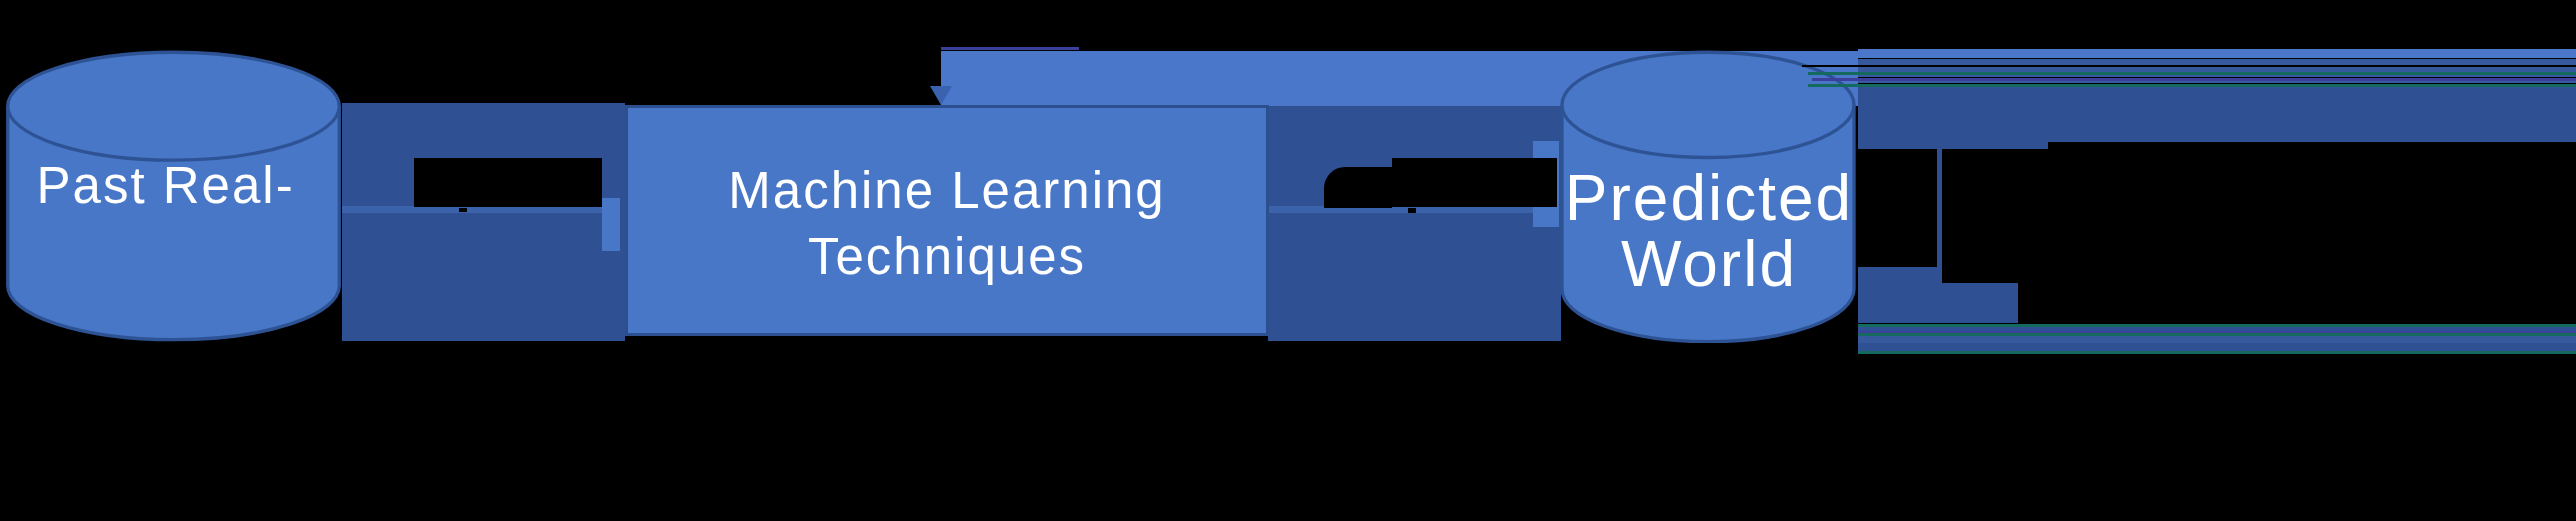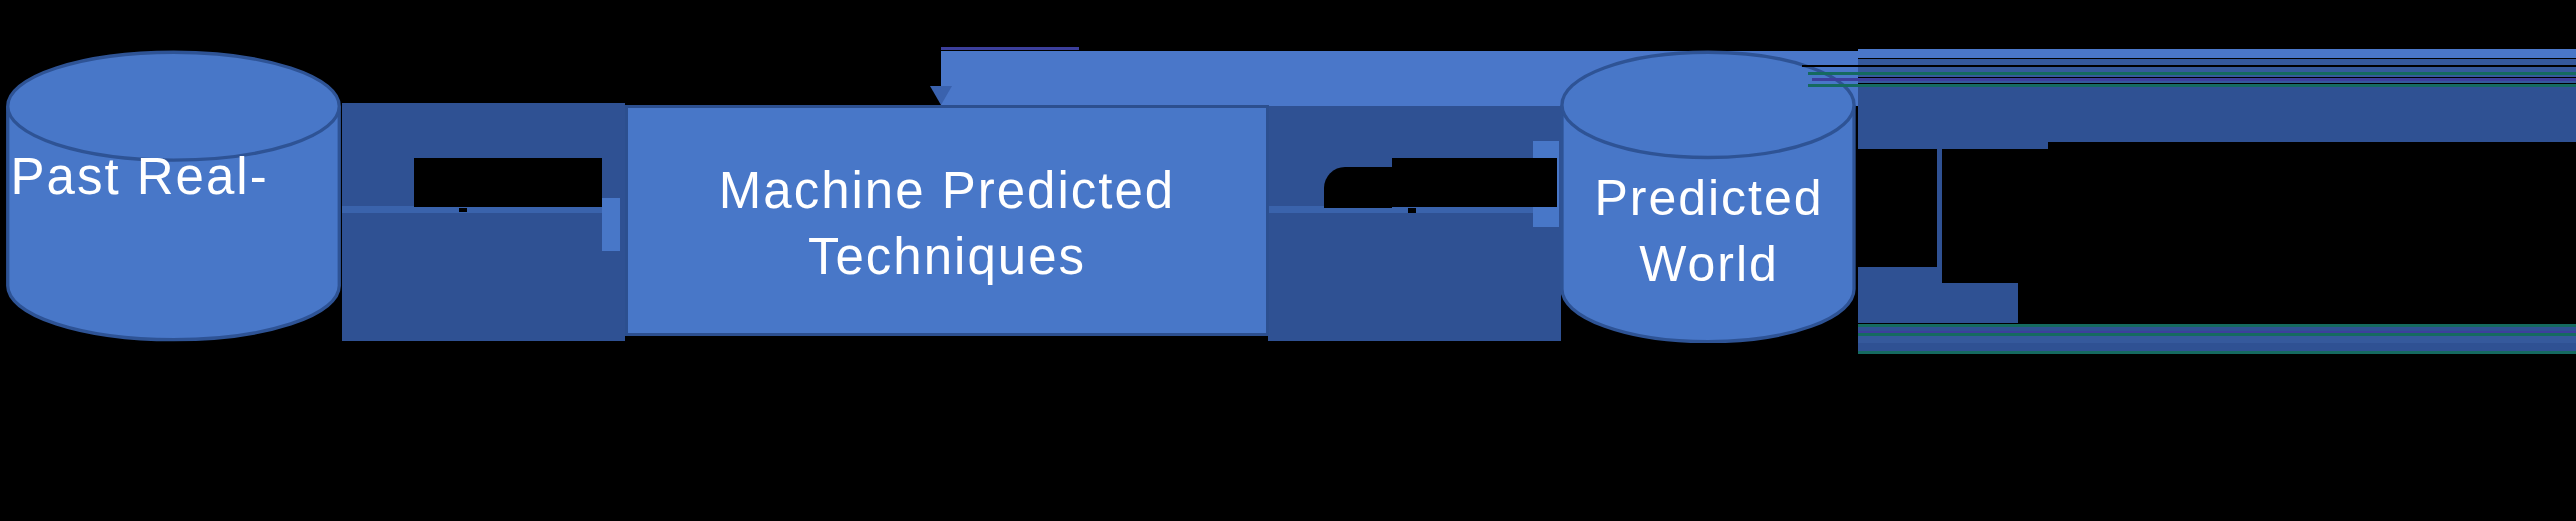--- a/index.html
+++ b/index.html
@@ -14,21 +14,21 @@
   .nodetext{
     position:absolute;
     color:#FFFFFF;
     text-align:center;
     font-size:51px;
     line-height:66px;
     letter-spacing:2px;
     z-index:40;
     white-space:nowrap;
   }
-  .nodetext.small{font-size:50px;}
+  .nodetext.small{font-size:64px;}
   
   .backdrop{background:#2F5193;z-index:5;}
   .shaft{background:#3A63AC;z-index:8;}
   .bar{background:#4877C8;z-index:12;}
   .bandlight{background:#4A77C9;z-index:6;}
   .bandmed{background:#35599C;z-index:6;}
   .banddark{background:#2F5193;z-index:6;}
   .teal{background:#156A60;z-index:7;}
   .purple{background:#3C3F9C;z-index:7;}
   .blackline{background:#000000;z-index:35;}
@@ -103,26 +103,26 @@
   <svg class="abs cylsvg" style="left:5.3px;top:47px;" width="337" height="296" viewBox="0 0 512 450">
     <path d="M4,90 L4,363 A252,82 0 0 0 508,363 L508,90" fill="#4877C8" stroke="#2E5395" stroke-width="5"></path>
     <ellipse cx="256" cy="90" rx="252" ry="82" fill="#4877C8" stroke="#2E5395" stroke-width="5"></ellipse>
   </svg>
 
   <svg class="abs cylsvg" style="left:1559px;top:47px;" width="298" height="296" viewBox="0 0 452 450">
     <path d="M4,88 L4,368 A222,80 0 0 0 448,368 L448,88" fill="#4877C8" stroke="#2E5395" stroke-width="5"></path>
     <ellipse cx="226" cy="88" rx="222" ry="80" fill="#4877C8" stroke="#2E5395" stroke-width="5"></ellipse>
   </svg>
 
-  <div class="nodetext" style="left:6.6px;top:144px;width:266px;">
+  <div class="nodetext" style="left:6.6px;top:153px;width:266px;padding-left:26px;">
     <div>Past Real-</div>
   </div>
 
   <div class="nodetext" style="left:625px;top:158px;width:644px;">
-    <div>Machine Predicted</div>
+    <div>Machine Learning</div>
     <div>Techniques</div>
   </div>
 
   <div class="nodetext small" style="left:1561px;top:165px;width:296px;">
     <div>Predicted</div>
     <div>World</div>
   </div>
 
 </div>
 

